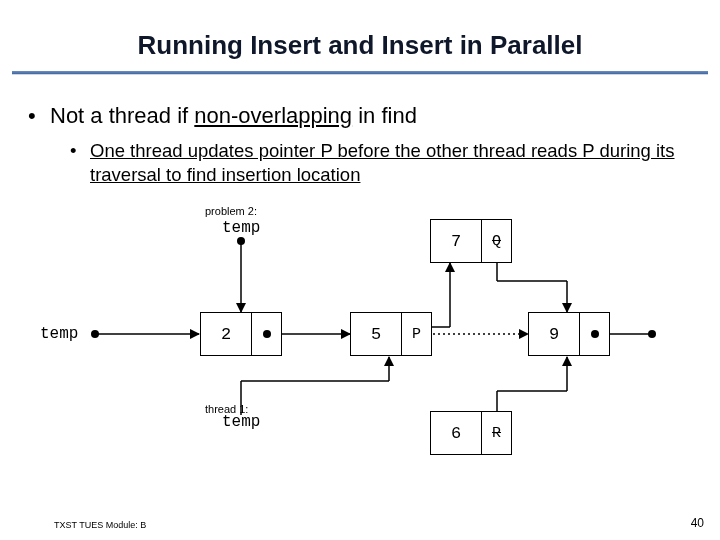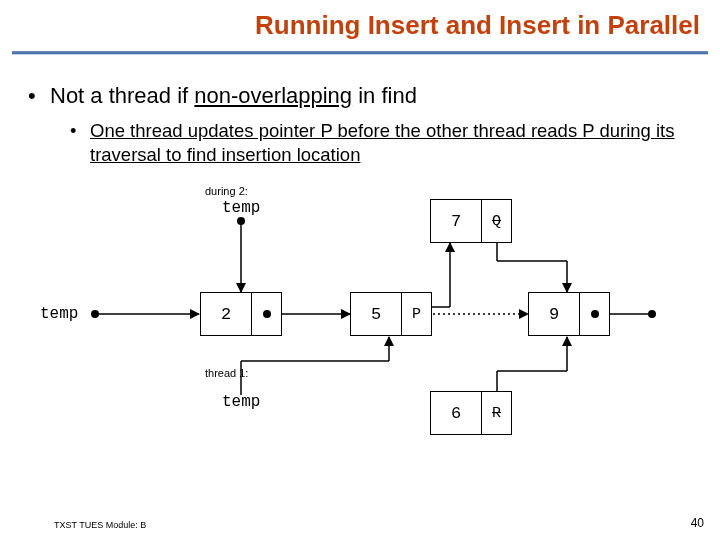--- a/index.html
+++ b/index.html
@@ -1,24 +1,24 @@
 <!DOCTYPE html>
 <html><head>
 <meta charset="utf-8">
 <style>
   * { box-sizing: border-box; margin: 0; padding: 0; }
   html, body { width: 720px; height: 540px; font-family: Arial, Helvetica, sans-serif; background: #fff; color: #000; }
   .slide { position: relative; width: 720px; height: 540px; }
 
   .title {
-    text-align: right;
+    text-align: center;
     font-size: 26px;
     font-weight: bold;
-    color: #c2410c;
-    padding: 10px 20px 10px 20px;
+    color: #0f172a;
+    padding: 30px 20px 10px 20px;
   }
   .rule {
     height: 4px;
     margin: 0 12px 0 12px;
     background: linear-gradient(#6e8fbe, #3d66a3);
     border-bottom: 1px solid #cfd7e6;
   }
 
   .body { padding: 18px 28px 0 28px; }
 
@@ -100,25 +100,25 @@
         <line x1="359" y1="182" x2="359" y2="158" stroke="#000" stroke-width="1.5" marker-end="url(#arr)"></line>
 
         <line x1="467" y1="215" x2="467" y2="192" stroke="#000" stroke-width="1.5"></line>
         <line x1="467" y1="192" x2="537" y2="192" stroke="#000" stroke-width="1.5"></line>
         <line x1="537" y1="192" x2="537" y2="158" stroke="#000" stroke-width="1.5" marker-end="url(#arr)"></line>
       </svg>
 
       <div class="lbl mono" style="left:10px; top:126px;">temp</div>
       <div class="dot8" style="left:61px; top:131px;"></div>
 
-      <div class="lbl small" style="left:175px; top:6px;">during 2:</div>
+      <div class="lbl small" style="left:175px; top:6px;">problem 2:</div>
       <div class="lbl mono" style="left:192px; top:20px;">temp</div>
       <div class="dot8" style="left:207px; top:38px;"></div>
 
-      <div class="lbl small" style="left:175px; top:188px;">thread 1:</div>
+      <div class="lbl small" style="left:175px; top:204px;">thread 1:</div>
       <div class="lbl mono" style="left:192px; top:214px;">temp</div>
 
       <div class="node" style="left:170px; top:113px; width:82px; height:44px; display:flex;">
         <div class="nodeval" style="width:50px;">2</div>
         <div class="ptrbox" style="width:30px;">
           <div class="dot8" style="position:static;"></div>
         </div>
       </div>
 
       <div class="node" style="left:320px; top:113px; width:82px; height:44px; display:flex;">

